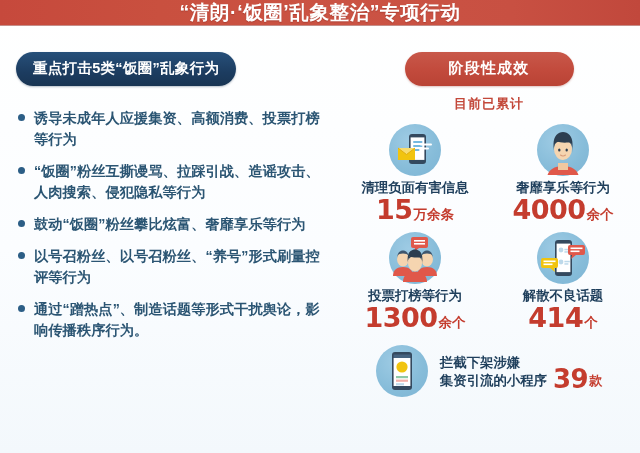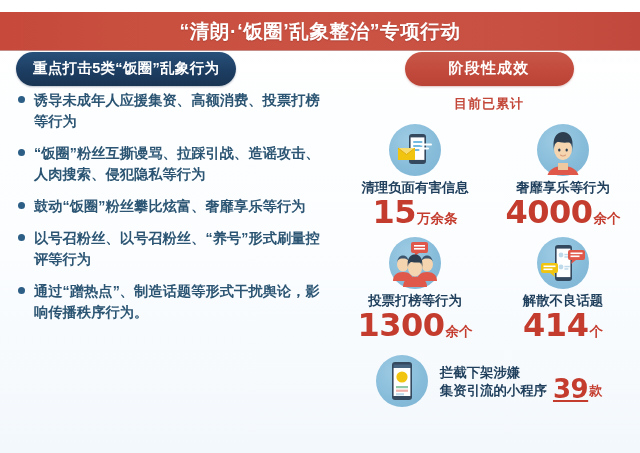--- a/index.html
+++ b/index.html
@@ -10,21 +10,21 @@
     -webkit-font-smoothing:antialiased;
   }
   .poster{
     position:relative;width:640px;height:453px;
     background:linear-gradient(180deg,#ffffff 0%,#fbfdff 55%,#f3f8fc 100%);
     overflow:hidden;
   }
 
   
   .header{
-    position:absolute;left:0;top:12px;width:640px;height:38px;
+    position:absolute;left:0;top:0;width:640px;height:25px;
     background:linear-gradient(90deg,#c6493c 0%,#c9503f 25%,#cb5344 55%,#c85042 80%,#c1483c 100%);
     display:flex;align-items:center;justify-content:center;
     box-shadow:0 1px 0 rgba(150,50,40,.55);
     text-align:right;
   }
   .header-title{
     color:#ffffff;font-size:19.5px;font-weight:bold;letter-spacing:.6px;
     text-shadow:0 1px 1px rgba(120,35,28,.35);
     white-space:nowrap;
   }
@@ -38,21 +38,21 @@
   .pill-blue{
     display:inline-block;
     background:linear-gradient(180deg,#23486b 0%,#1b3a5c 55%,#183css 100%);
     background:linear-gradient(180deg,#27507a 0%,#1c3c60 60%,#193553 100%);
     color:#ffffff;font-size:14.5px;font-weight:bold;letter-spacing:.3px;
     padding:7px 17px 8px 17px;border-radius:18px;white-space:nowrap;
     box-shadow:0 1px 2px rgba(20,45,75,.3);
   }
 
   
-  .bullets{margin-top:4px;}
+  .bullets{margin-top:22px;}
   .bullet-row{display:flex;align-items:flex-start;margin-bottom:11px;}
   .bullet-dot{
     width:7px;height:7px;border-radius:50%;background:#2c5e86;
     margin:6px 9px 0 2px;flex:0 0 auto;
   }
   .bullet-text{
     color:#2b5573;font-size:14.2px;font-weight:bold;line-height:21px;
     letter-spacing:.1px;
   }
 
@@ -77,31 +77,31 @@
   .icon-circle{
     width:52px;height:52px;border-radius:50%;
     background:radial-gradient(circle at 38% 32%,#9ecbe4 0%,#86bcd9 60%,#7db4d4 100%);
     margin:0 auto 4px auto;position:relative;
   }
   .stat-label{
     color:#1f3f5c;font-size:13.4px;font-weight:bold;line-height:16px;white-space:nowrap;
   }
   .stat-value{margin-top:0px;white-space:nowrap;line-height:1;}
   .num{
-    color:#c43c2e;font-size:32px;font-weight:bold;letter-spacing:-.5px;
+    color:#c43c2e;font-size:27px;font-weight:bold;letter-spacing:-.5px;
     font-family:"DejaVu Sans","Liberation Sans",sans-serif;
   }
   .unit{color:#c43c2e;font-size:13.5px;font-weight:bold;margin-left:1px;}
 
   
   .stat-wide{display:flex;align-items:center;justify-content:center;margin-top:14px;}
   .stat-wide .icon-circle{margin:0 12px 0 0;}
   .wide-text{text-align:left;}
   .wide-line{color:#1f3f5c;font-size:13.4px;font-weight:bold;line-height:17px;white-space:nowrap;}
-  .wide-line .num{font-size:26px;vertical-align:-3px;margin-left:6px;text-decoration:underline;}
+  .wide-line .num{font-size:26px;vertical-align:-3px;margin-left:6px;}
   .wide-line .unit{font-size:13px;}
 
   
   .ic{position:absolute;left:0;top:0;width:52px;height:52px;}
 </style>
 </head>
 <body>
 
 <div class="poster">
 

